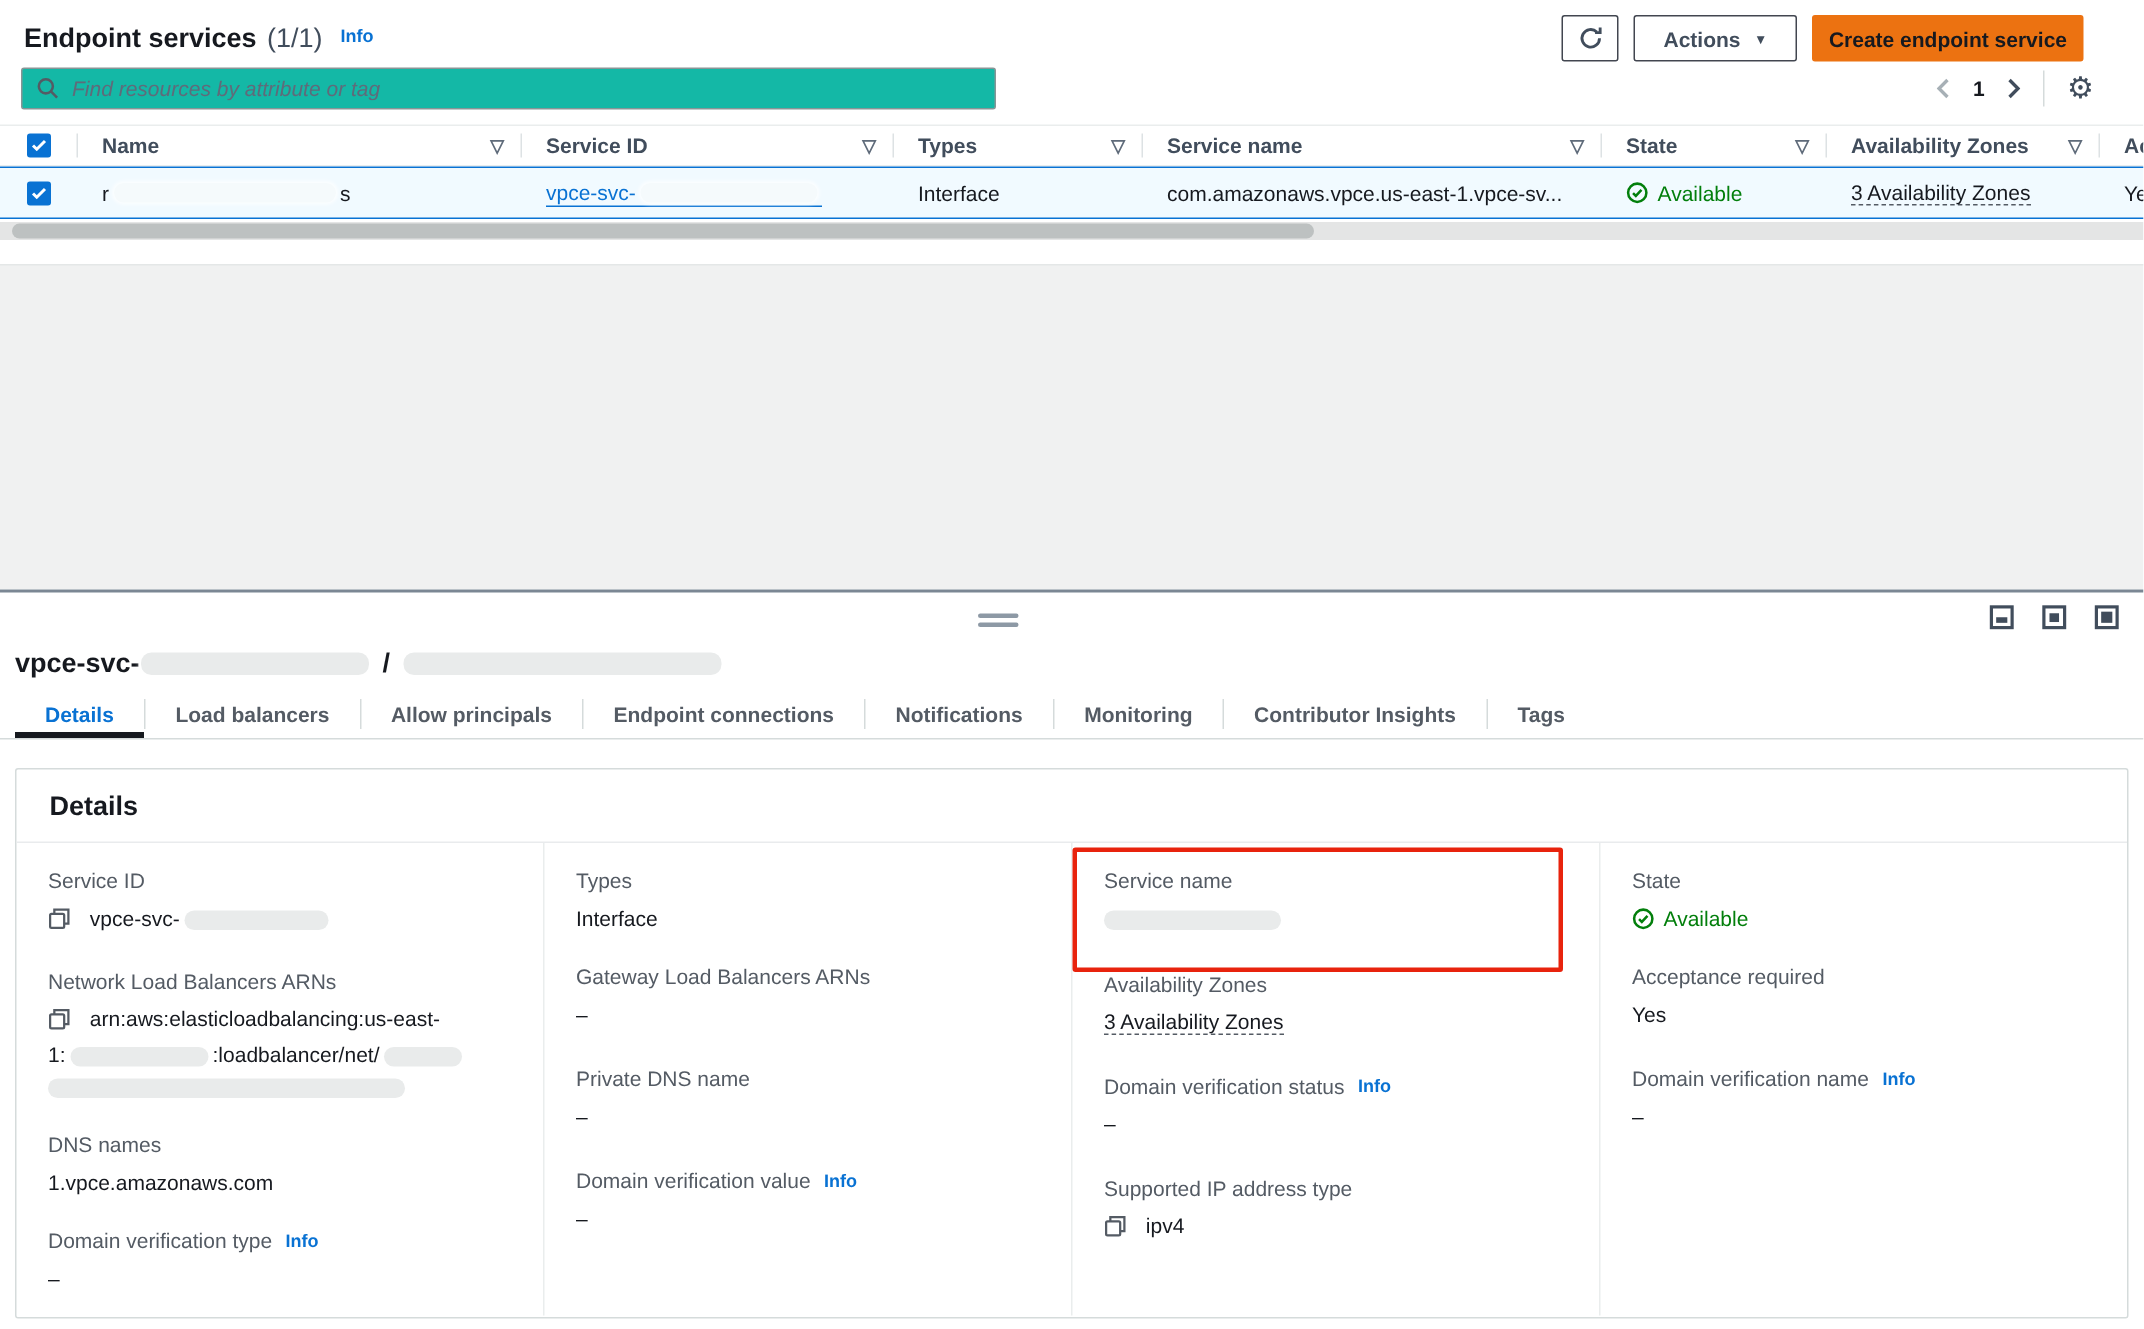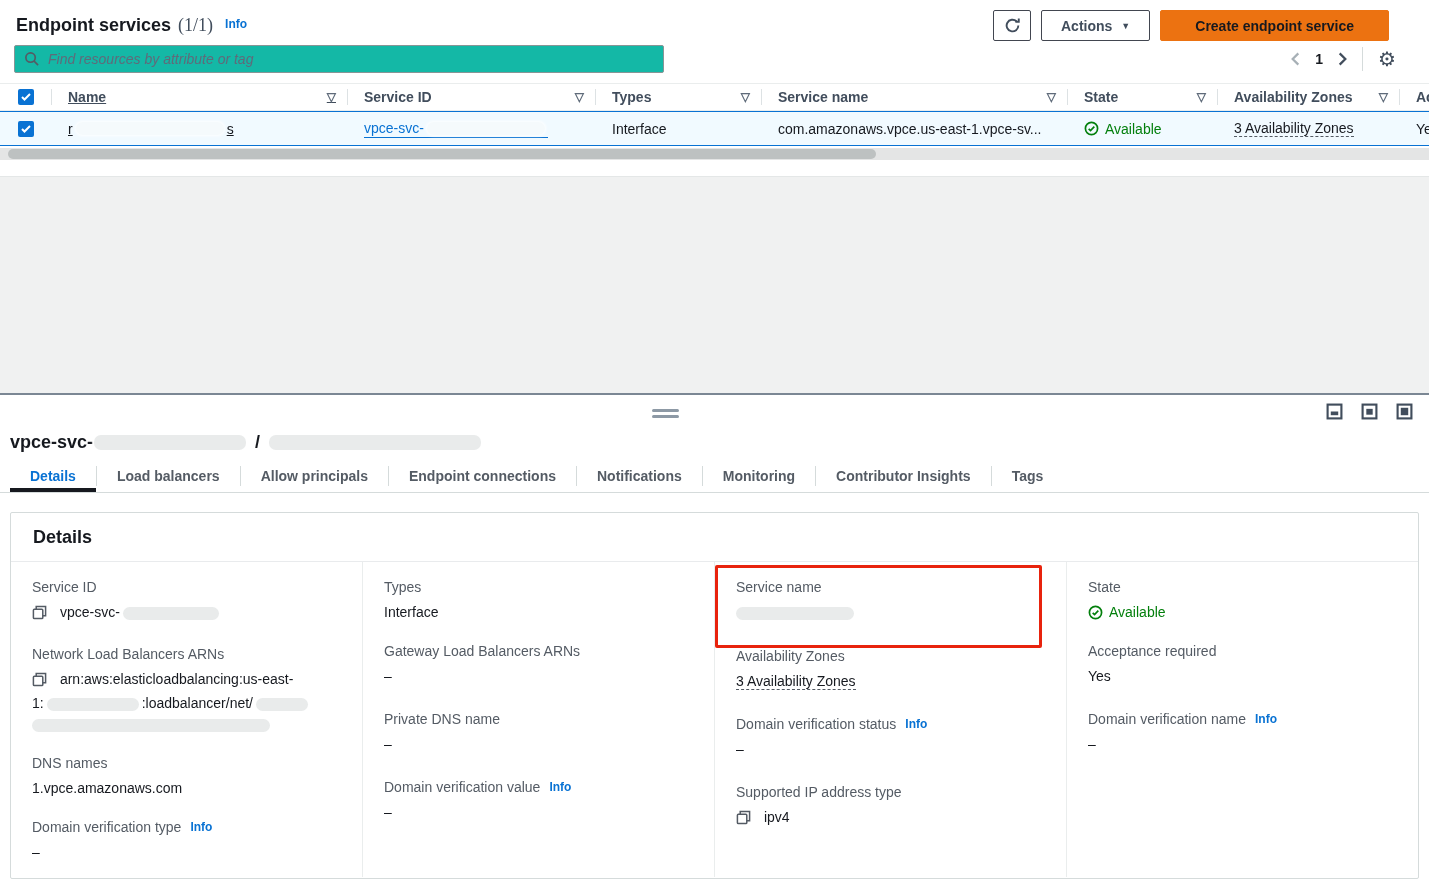--- a/index.html
+++ b/index.html
@@ -6,28 +6,28 @@
   html,body { margin:0; padding:0; }
   body {
     width:1429px; height:886px; position:relative; overflow:hidden;
     background:#fff; color:#16191f;
     font-family:"Liberation Sans", sans-serif; font-size:14px;
   }
   
   .top { position:absolute; top:0; left:0; width:1429px; height:172px; background:#fff; }
   .header-row { display:flex; align-items:center; padding:9px 40px 0 16px; height:42px; }
   .page-title { font-size:18px; font-weight:bold; }
-  .count { font-size:18px; font-weight:normal; color:#414d5c; margin-left:7px;font-family:Liberation Serif, serif; }
+  .count { font-size:18px; font-weight:normal; color:#414d5c; margin-left:7px; }
   .info-link { color:#0972d3; font-weight:bold; font-size:12px; margin-left:12px; position:relative; top:-2px; text-decoration:none; }
   .header-actions { margin-left:auto; display:flex; gap:10px; align-items:center; }
   .btn { height:31px; border:1px solid #424650; border-radius:2px; background:#fff;
          font-weight:bold; font-size:14px; color:#414d5c; display:flex; align-items:center;
          justify-content:center; padding:0 19px; cursor:pointer; font-family:inherit; }
   .btn-icon { width:38px; padding:0; }
-  .btn-primary { background:#ec7211; border-color:#ec7211; color:#16191f; padding:0 34px; }
+  .btn-primary { background:#ec7211; border-color:#ec7211; color:#16191f; padding:0 10px; }
   .caret { font-size:9px; margin-left:9px; position:relative; top:0px; }
 
   .toolbar-row { display:flex; align-items:center; padding:3px 33px 0 14px; height:30px; }
   .search-box { width:650px; height:28px; border:1px solid #879596; border-radius:2px;
                 display:flex; align-items:center; padding:0 9px; gap:7px; background:#14b8a6; }
   .search-box input { border:none; outline:none; flex:1; font-size:14px; color:#414d5c;
                       font-family:inherit; font-style:italic; background:transparent; }
   .search-box input::placeholder { color:#5f6b7a; font-style:italic; opacity:1; }
   .pagination { margin-left:auto; display:flex; align-items:center; gap:15px; }
   .page-num { font-weight:bold; font-size:14px; color:#16191f; }
@@ -35,21 +35,21 @@
   .gear { font-size:20px; color:#414d5c; line-height:1; cursor:pointer; }
 
   .table-header { display:flex; align-items:stretch; height:28px; margin-top:11px;
                   border-top:1px solid #eaeded; border-bottom:1px solid #eaeded;
                   font-weight:bold; color:#414d5c; font-size:14px; }
   .hcell { display:flex; align-items:center; position:relative; padding:0 12px 0 16px; }
   .hcell:after { content:""; position:absolute; right:0; top:5px; bottom:5px; width:1px; background:#dde2e4; }
   .hcell.no-div:after { display:none; }
   .sort { margin-left:auto; color:#5f6b7a; font-size:12px; }
   .c-sel { width:52px; justify-content:center; padding:0; }
-  .c-name { width:296px;text-decoration:underline; } .c-sid { width:248px; } .c-types { width:166px; }
+  .c-name { width:296px; } .c-sid { width:248px; } .c-types { width:166px; }
   .c-sname { width:306px; } .c-state { width:150px; } .c-az { width:182px; }
   .c-acc { flex:1; min-width:0; overflow:hidden; white-space:nowrap; }
 
   .table-row { display:flex; align-items:stretch; height:35px; background:#f1faff;
                border-top:1px solid #0972d3; border-bottom:1px solid #0972d3; font-size:14px; }
   .cell { display:flex; align-items:center; padding:0 12px 0 16px; white-space:nowrap; overflow:hidden; }
   .checkbox { width:16px; height:16px; background:#0972d3; border-radius:2px;
               display:flex; align-items:center; justify-content:center; cursor:pointer; }
   .link { color:#0972d3; text-decoration:none; border-bottom:1px solid #0972d3;
           display:inline-flex; align-items:center; line-height:17px; cursor:pointer; }

